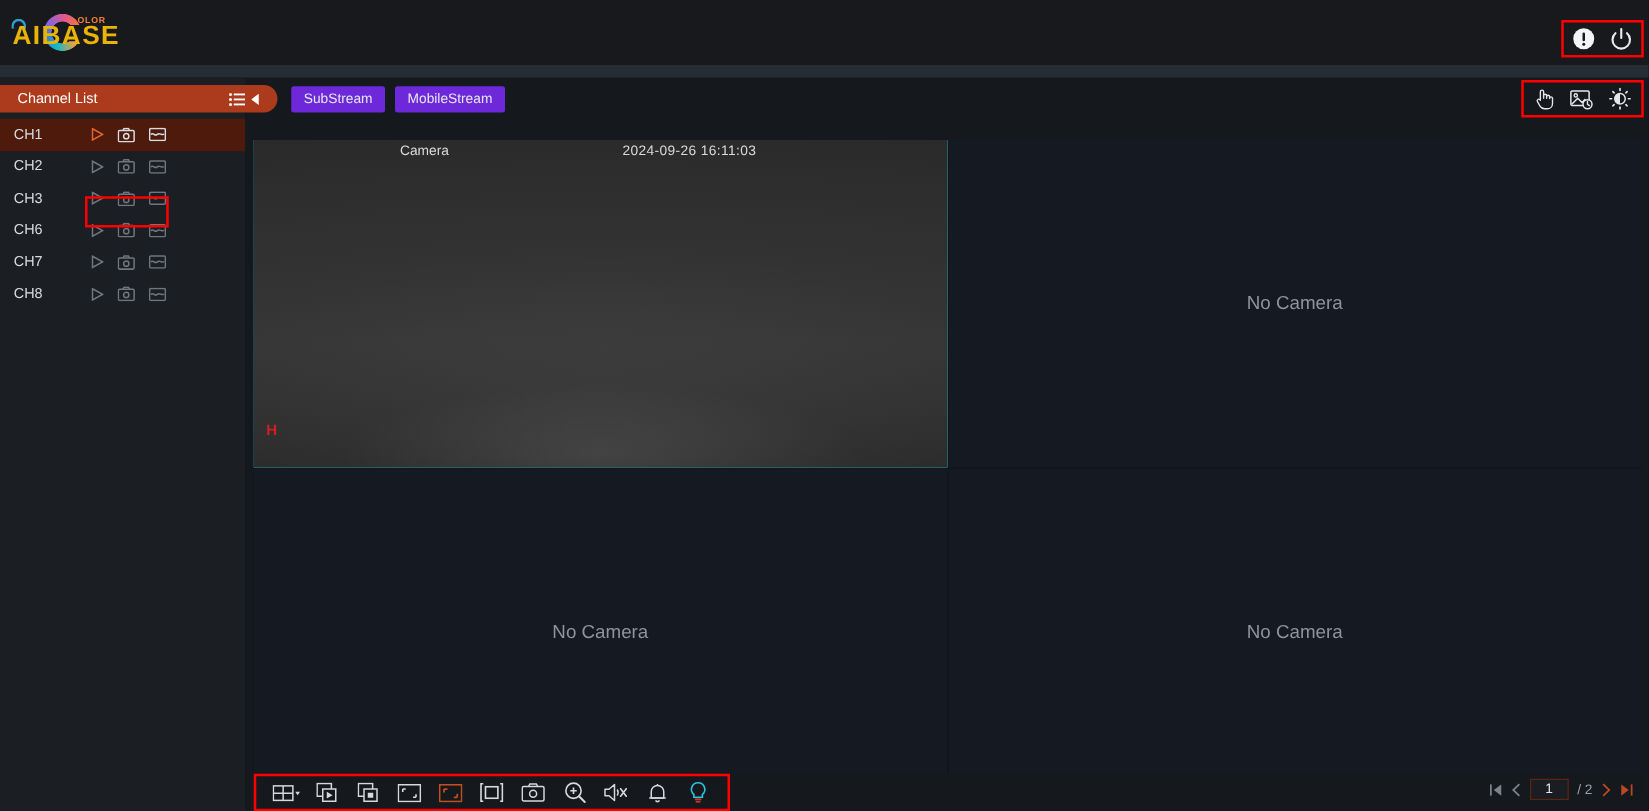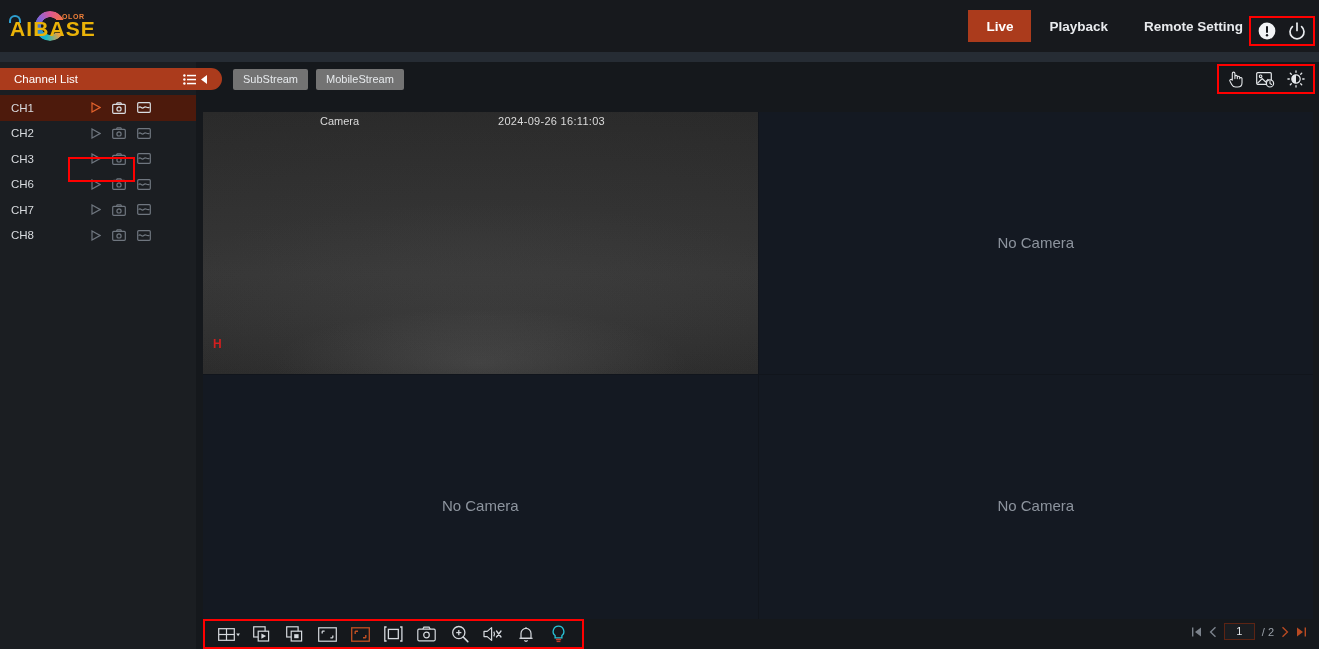--- a/index.html
+++ b/index.html
@@ -88,37 +88,37 @@
     margin-left: auto; margin-right: 14px;
     display: flex; align-items: center; gap: 5px;
   }
   .ch-list { position: absolute; left: 0; top: 33px; width: 196px; }
   .ch-row {
     position: relative; height: 25.5px; display: flex; align-items: center;
     cursor: pointer;
   }
   .ch-row.sel { background: #4d1a0c; }
   .ch-name {
-    width: 90px; padding-left: 11px; font-size: 11.5px; color: #d8dbdf;
+    width: 72px; padding-left: 11px; font-size: 11.5px; color: #d8dbdf;
   }
   .ch-actions { display: flex; align-items: center; gap: 11px; }
   .ch-actions svg { display: block; cursor: pointer; }
 
   .ch-hilite {
     position: absolute; left: 68px; top: 95px; width: 67px; height: 25px;
     border: 2px solid #ff0000; pointer-events: none;
   }
 
   
   .stream-btns {
     position: absolute; left: 233px; top: 69px;
     display: flex; gap: 8px;
   }
   .stream-btn {
-    background: #737373; color: #e6e9ec; font-size: 11px;
+    background: #6d28d9; color: #e6e9ec; font-size: 11px;
     padding: 4px 10px 5px; border-radius: 2px; cursor: pointer;
     white-space: nowrap;
   }
 
   
   .tools-tr {
     position: absolute; right: 4px; top: 64px;
     display: flex; align-items: center; gap: 12px;
     padding: 4px 8px; border: 2px solid #ff0000;
   }
@@ -192,25 +192,20 @@
 <div id="app">
 
   <div class="header">
     <div class="logo-wrap">
       <div class="logo-ring"></div>
       <div class="logo-arc"></div>
       <div class="logo-text">AIBASE</div>
       <div class="logo-sub">OLOR</div>
     </div>
 
-    <div class="nav">
-      <div class="nav-item active">Live</div>
-      <div class="nav-item">Playback</div>
-      <div class="nav-item">Remote Setting</div>
-    </div>
 
     <div class="hdr-icons">
       <svg class="ico-btn" viewBox="0 0 20 20">
         <circle cx="10" cy="10" r="8.4" fill="#f2f4f6"></circle>
         <rect x="9" y="5" width="2" height="7" rx="1" fill="#17191d"></rect>
         <circle cx="10" cy="14.3" r="1.2" fill="#17191d"></circle>
       </svg>
       <svg class="ico-btn" viewBox="0 0 20 20">
         <path d="M5.4 5.6a7 7 0 1 0 9.2 0" fill="none" stroke="#e9ecef" stroke-width="1.7" stroke-linecap="round"></path>
         <line x1="10" y1="2.2" x2="10" y2="9.4" stroke="#e9ecef" stroke-width="1.7" stroke-linecap="round"></line>

